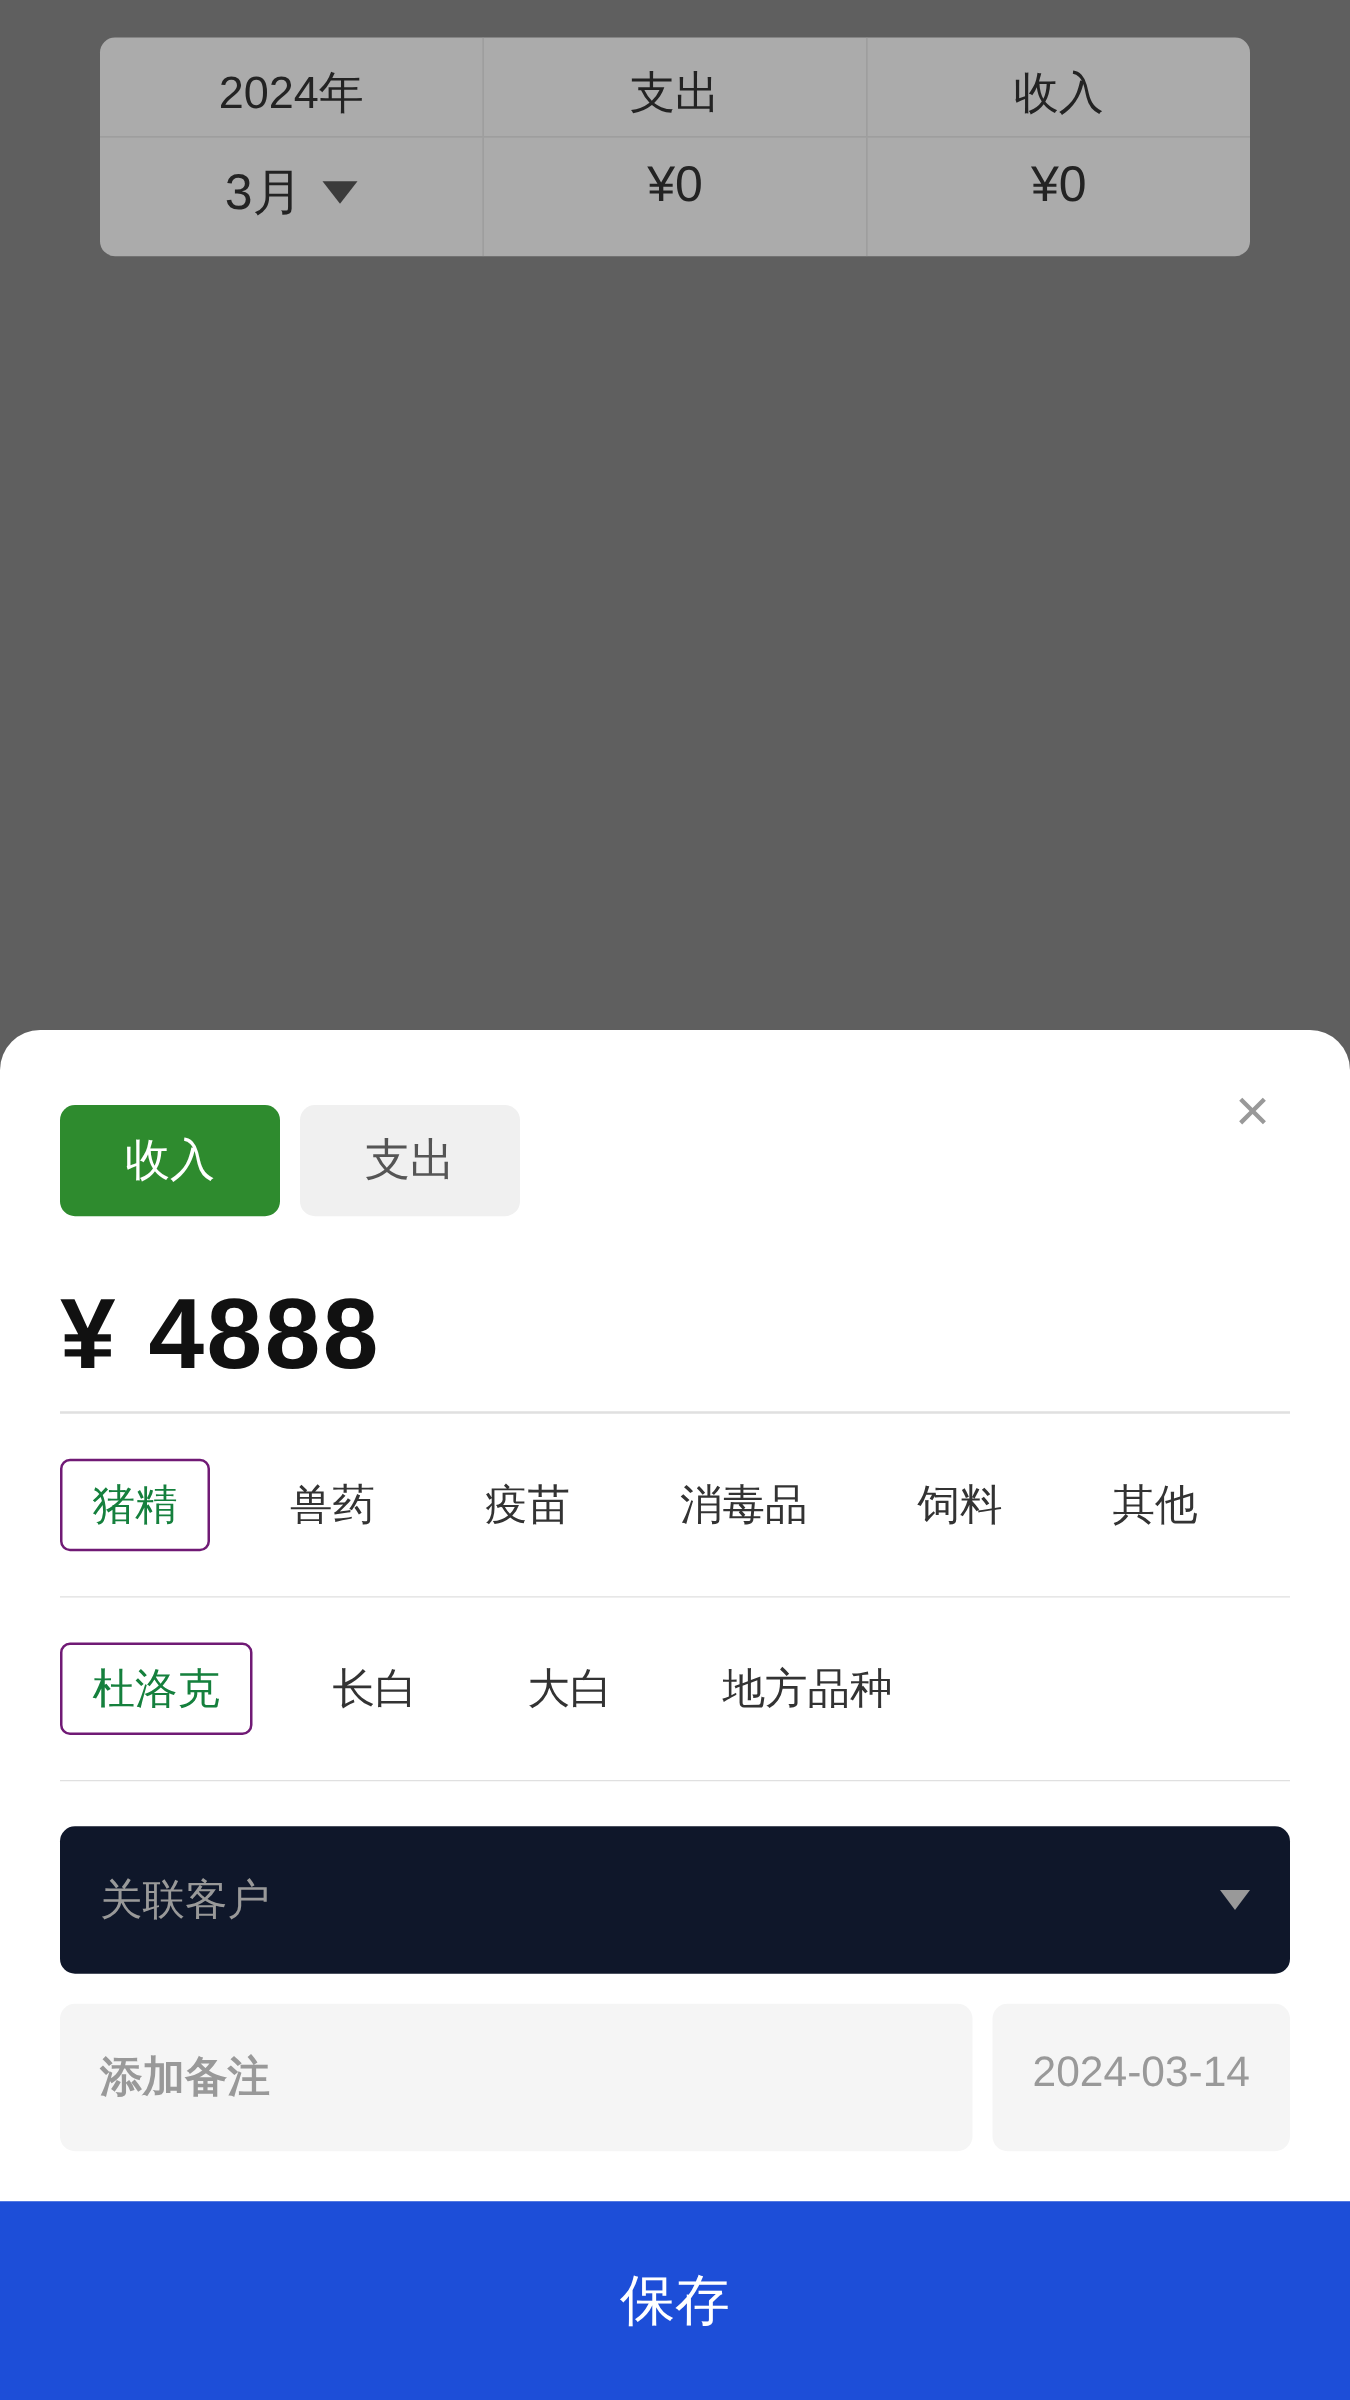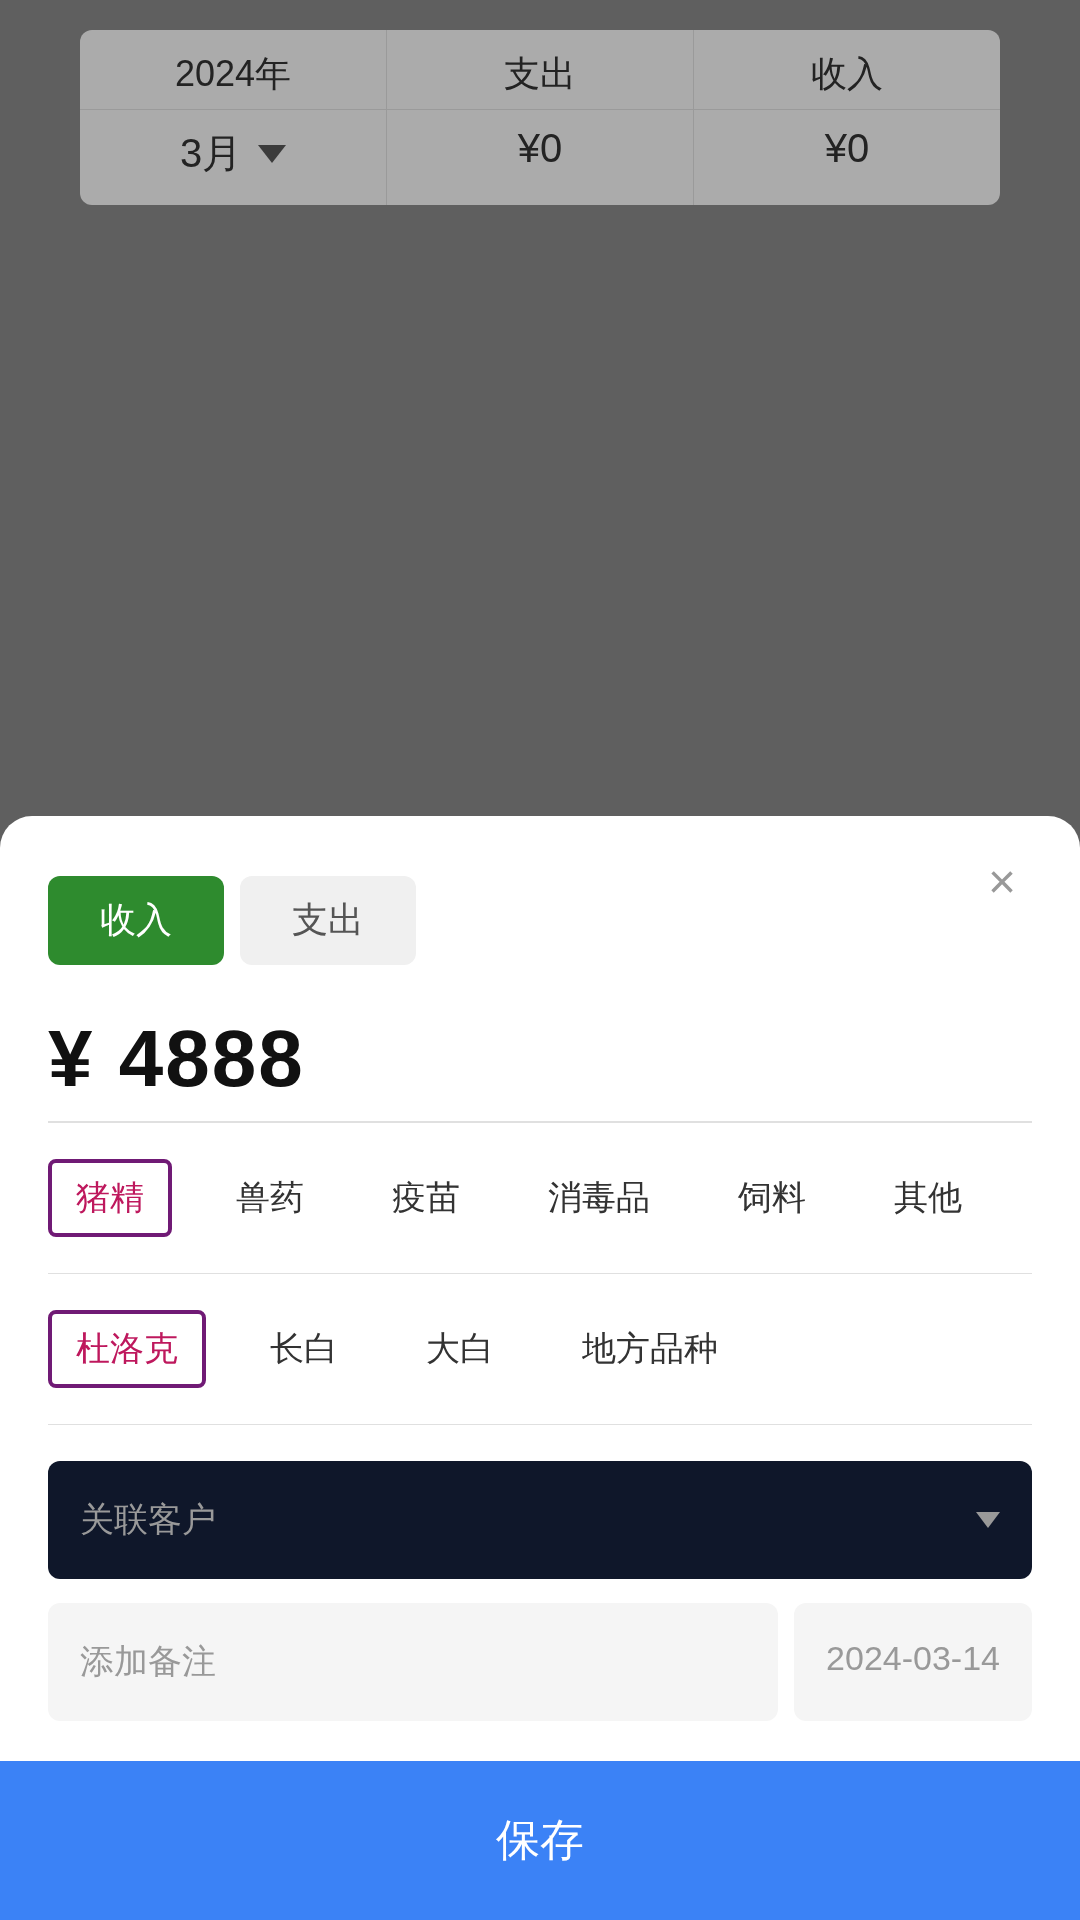--- a/index.html
+++ b/index.html
@@ -179,22 +179,22 @@
 
     .tag {
       font-size: 34px;
       color: #333;
       cursor: pointer;
       padding: 12px 24px;
       border-radius: 8px;
     }
 
     .tag.selected {
-      border: 4px solid #701a75;
-      color: #be185d;
+      border: 2px solid #701a75;
+      color: #15803d;
       border-radius: 8px;
       padding: 12px 24px;
     }
 
     .tag-divider {
       width: 100%;
       height: 1px;
       background: #e0e0e0;
       margin-bottom: 36px;
     }
@@ -233,36 +233,37 @@
       margin-bottom: 24px;
     }
 
     .note-input {
       flex: 1;
       background: #f5f5f5;
       border-radius: 12px;
       padding: 36px 32px;
       font-size: 34px;
       color: #999;
+      font-weight: bold;
     }
 
     .date-input {
       background: #f5f5f5;
       border-radius: 12px;
       padding: 36px 32px;
       font-size: 34px;
       color: #999;
       white-space: nowrap;
     }
 
     
     .save-btn {
       width: calc(100% + 96px);
       margin-left: -48px;
-      background: #3b82f6;
+      background: #1d4ed8;
       color: #fff;
       font-size: 44px;
       font-weight: 500;
       text-align: center;
       padding: 50px 0;
       cursor: pointer;
       border: none;
       outline: none;
       margin-top: 16px;
     }

